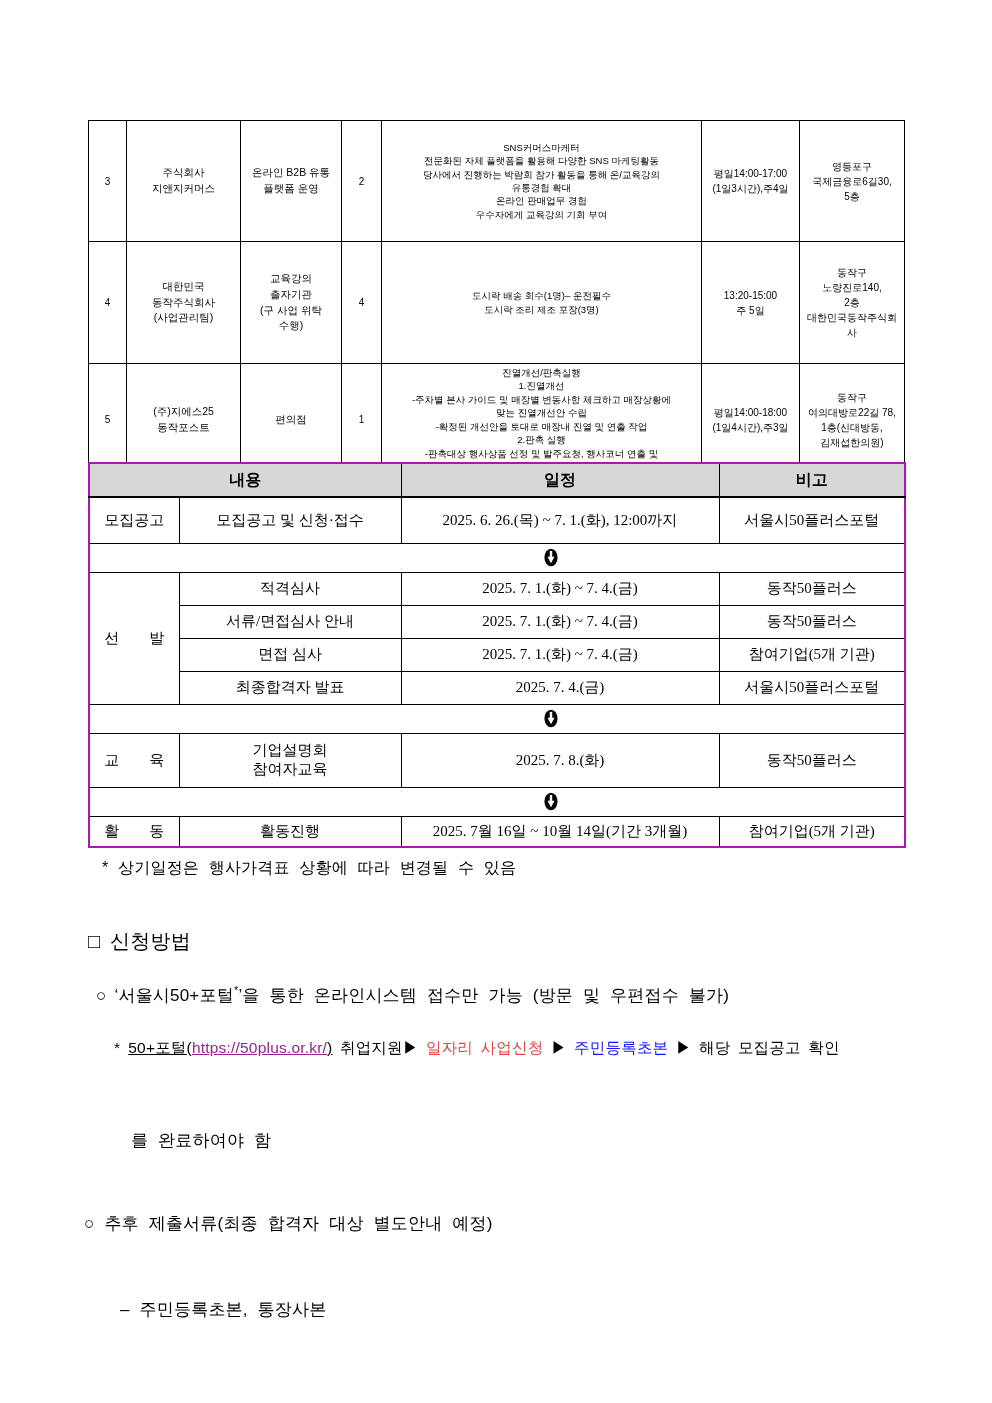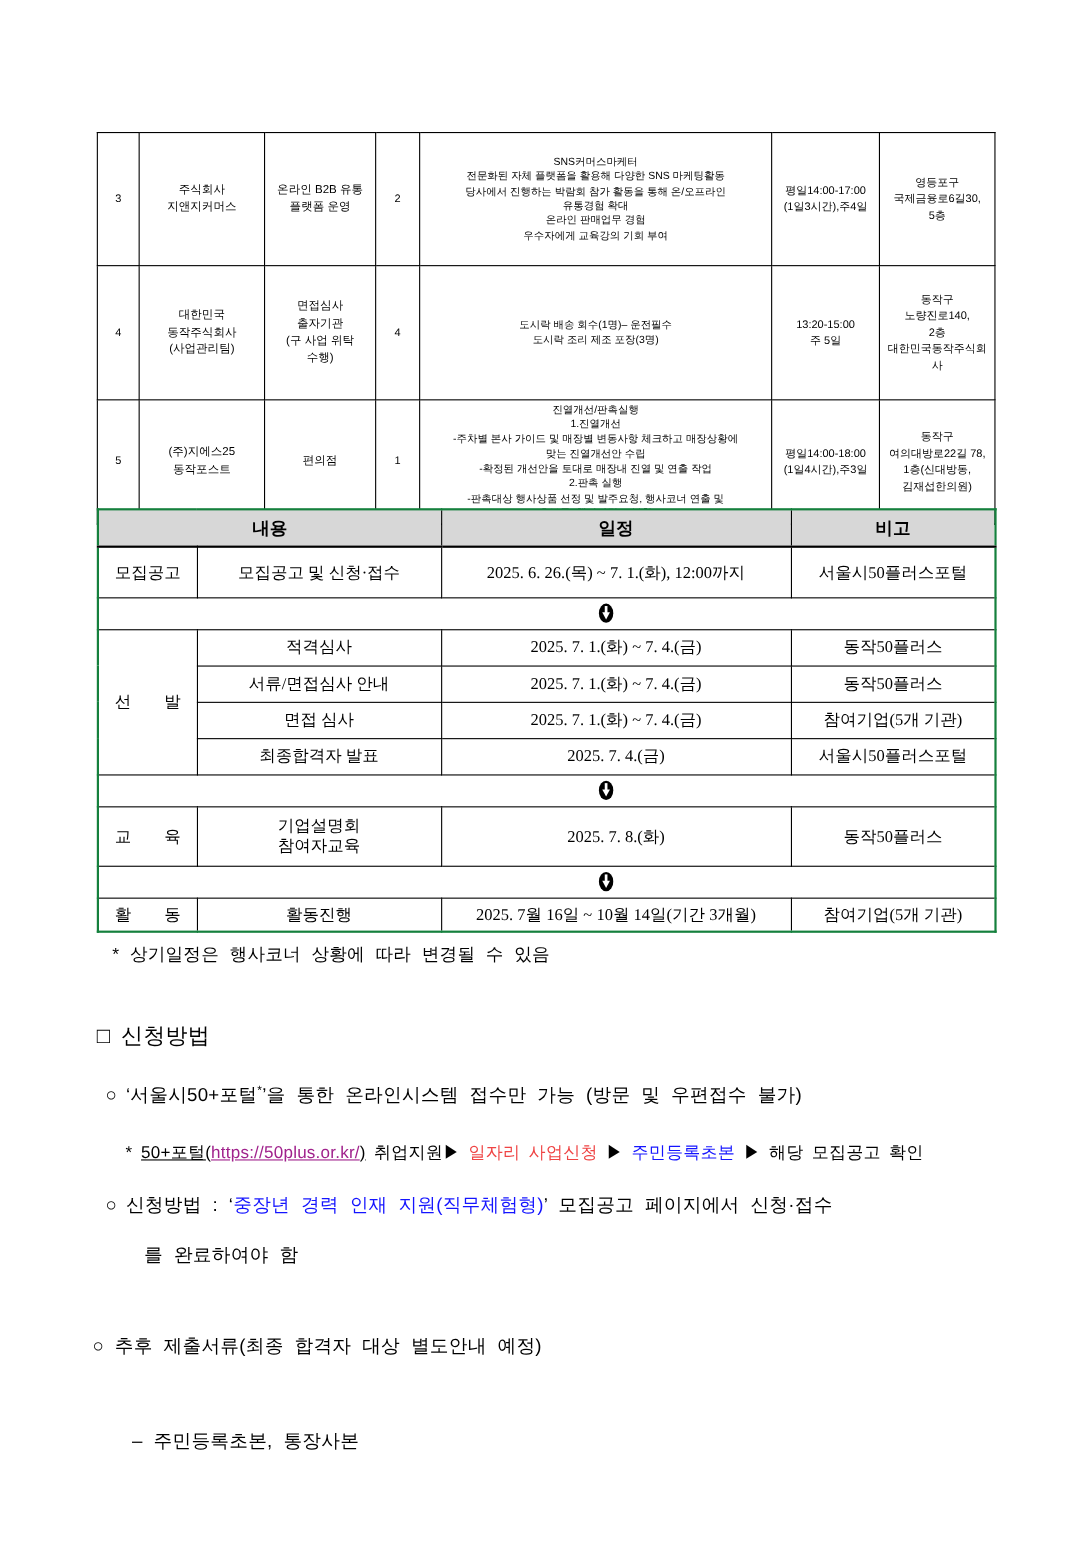--- a/index.html
+++ b/index.html
@@ -20,21 +20,21 @@
   .ct-role  { font-size:10.5px; line-height:1.5; }
   .ct-cnt   { font-size:10px; }
   .ct-det   { font-size:9.5px;  line-height:1.42; }
   .ct-sch   { font-size:10px;   line-height:1.5; }
   .ct-loc   { font-size:10px;   line-height:1.5;margin-top:20px; }
   .rh-121 { height:121px; } .rh-122 { height:122px; } .rh-100 { height:100px; }
 
   
   .schedule-table {
     position:absolute; left:88px; top:462px; width:816px;
-    font-family:"Liberation Serif", serif; border:2px solid #15803d;
+    font-family:"Liberation Serif", serif; border:2px solid #a21caf;
   }
   .schedule-table td, .schedule-table th { border:1px solid #000; padding:1px 4px; font-size:15px; }
   .schedule-table th {
     background:#d7d7d7; font-size:16px; font-weight:bold;
     border-bottom:2px solid #000; height:30px;
   }
   .st-cat { font-weight:normal; font-size:15.5px; }
   .st-item, .st-date, .st-note { font-weight:normal; }
   .arrow-row td { border-left:none; border-right:none; height:26px; text-align:center; padding-left:112px; }
   .h-46 { height:46px; } .h-33 { height:33px; } .h-54 { height:54px; } .h-31 { height:31px; }
@@ -69,36 +69,36 @@
     <tbody>
       <tr class="rh-121">
         <td class="ct-num">3</td>
         <td class="ct-name pre">주식회사
 지앤지커머스</td>
         <td class="ct-role pre">온라인 B2B 유통
 플랫폼 운영</td>
         <td class="ct-cnt">2</td>
         <td class="ct-det pre">SNS커머스마케터
 전문화된 자체 플랫폼을 활용해 다양한 SNS 마케팅활동
-당사에서 진행하는 박람회 참가 활동을 통해 온/오프라인
+당사에서 진행하는 박람회 참가 활동을 통해 온/교육강의
 유통경험 확대
 온라인 판매업무 경험
 우수자에게 교육강의 기회 부여</td>
         <td class="ct-sch pre">평일14:00-17:00
 (1일3시간),주4일</td>
         <td class="ct-loc pre">영등포구
 국제금융로6길30,
 5층</td>
       </tr>
       <tr class="rh-122">
         <td class="ct-num">4</td>
         <td class="ct-name pre">대한민국
 동작주식회사
 (사업관리팀)</td>
-        <td class="ct-role pre">면접심사
+        <td class="ct-role pre">교육강의
 출자기관
 (구 사업 위탁
 수행)</td>
         <td class="ct-cnt">4</td>
         <td class="ct-det pre">도시락 배송 회수(1명)– 운전필수
 도시락 조리 제조 포장(3명)</td>
         <td class="ct-sch pre">13:20-15:00
 주 5일</td>
         <td class="ct-loc pre">동작구
 노량진로140,
@@ -205,35 +205,32 @@
       </tr>
       <tr class="h-31">
         <td class="st-cat">활　　동</td>
         <td class="st-item">활동진행</td>
         <td class="st-date">2025. 7월 16일 ~ 10월 14일(기간 3개월)</td>
         <td class="st-note">참여기업(5개 기관)</td>
       </tr>
     </tbody>
   </table>
 
-  <div class="line t-note" style="left:102px; top:858px;">* 상기일정은 행사코너 상황에 따라 변경될 수 있음</div>
+  <div class="line t-note" style="left:102px; top:858px;">* 상기일정은 행사가격표 상황에 따라 변경될 수 있음</div>
 
   <div class="line t-head" style="left:88px; top:928px;">□ 신청방법</div>
 
   <div class="line t-bullet" style="left:96px; top:984px;">
     <span class="marker">○</span><span>‘서울시50+포털</span><span class="sup">*</span><span>’을 통한 온라인시스템 접수만 가능 (방문 및 우편접수 불가)</span>
   </div>
 
   <div class="line t-sub" style="left:114px; top:1038px;">
     <span class="marker">*</span><span class="u-black">50+포털</span><span class="u-black">(</span><a class="u-black" style="color:#A0218C; text-decoration-color:#A0218C;" href="#">https://50plus.or.kr/</a><span class="u-black">)</span><span> 취업지원▶ </span><span style="color:#ef4444;">일자리 사업신청</span><span> ▶ </span><span style="color:#1414FF;">주민등록초본</span><span> ▶ 해당 모집공고 확인</span>
   </div>
 
-  <div class="line t-bullet" style="left:96px; top:1084px;">
-    <span class="marker">○</span><span>신청방법 : ‘</span><span style="color:#1414FF;">중장년 경력 인재 지원(직무체험형)</span><span>’ 모집공고 페이지에서 신청·접수</span>
-  </div>
   <div class="line t-bullet" style="left:131px; top:1129px;">를 완료하여야 함</div>
 
 
   <div class="line t-bullet" style="left:84px; top:1212px;">○ 추후 제출서류(최종 합격자 대상 별도안내 예정)</div>
 
   <div class="line t-bullet" style="left:120px; top:1298px;">– 주민등록초본, 통장사본</div>
 
 </div>
 
 </body></html>

